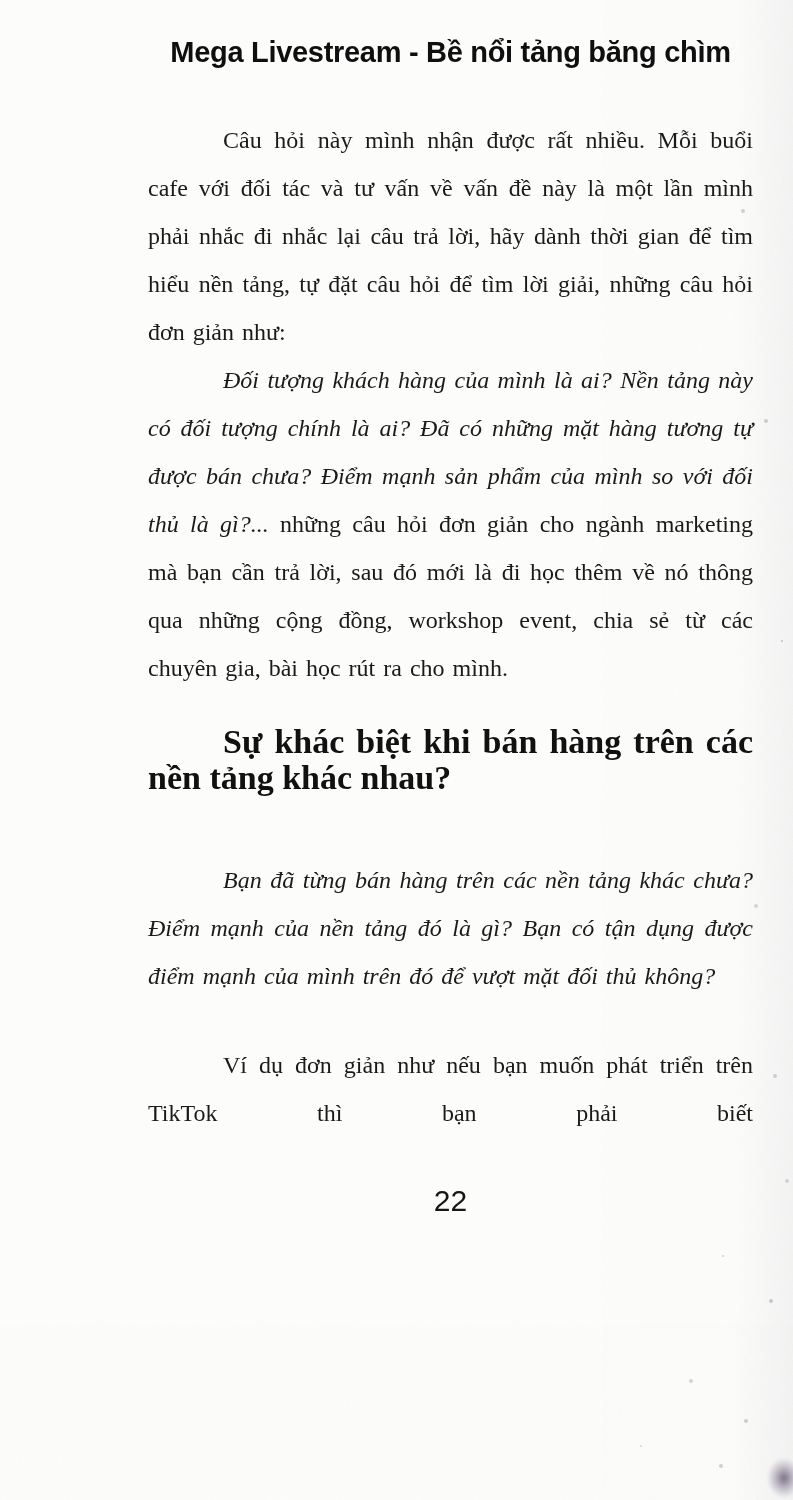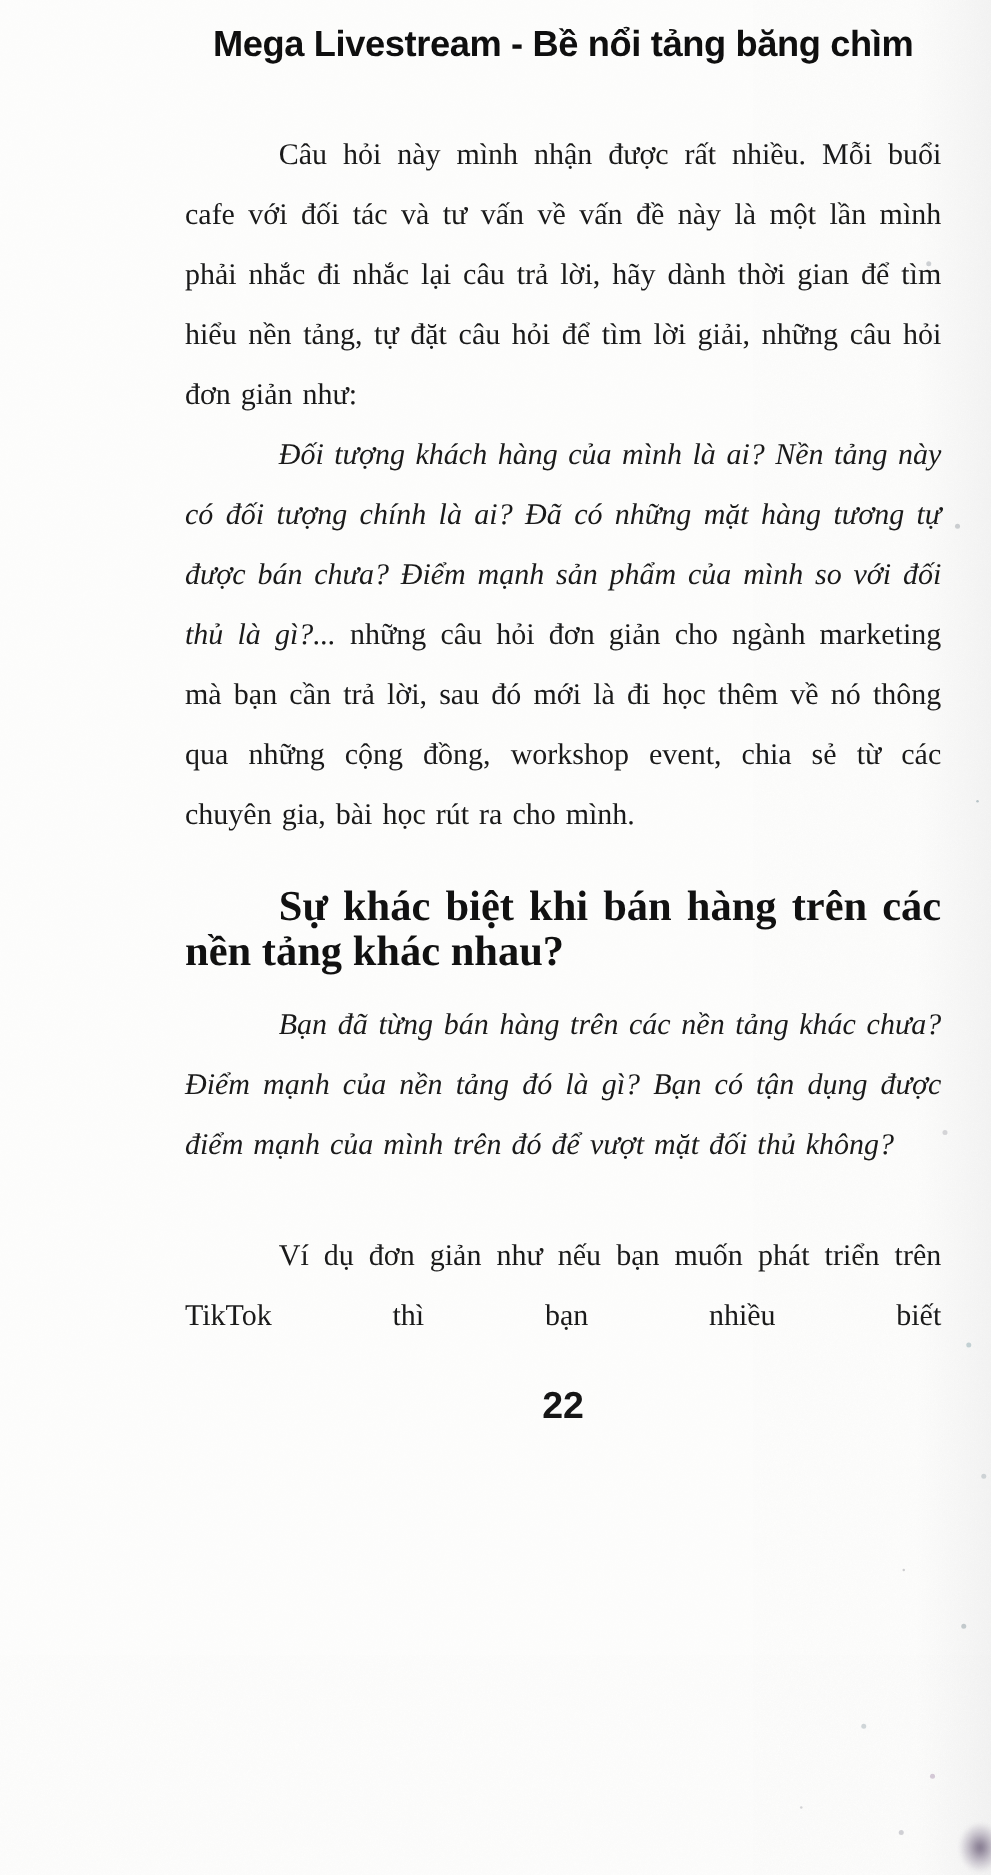--- a/index.html
+++ b/index.html
@@ -14,21 +14,21 @@
     width: 793px; height: 1500px;
     background: #fdfdfc;
     color: #1a1a1a;
   }
   .content {
     position: relative;
     margin: 0 40px 0 148px; 
     z-index: 2;
   }
   .running-head {
-    margin: 0; padding-top: 16px;
+    margin: 0; padding-top: 32px;
     text-align: center;
     font-family: "Liberation Sans", sans-serif;
     font-weight: 700;
     font-size: 29px;
     line-height: 40px;
     letter-spacing: -0.3px;
     color: #0f0f0f;
   }
   p.body {
     margin: 0;
@@ -42,28 +42,28 @@
   p.p2 { }
   p.heading {
     margin: 32px 0 0 0;
     font-size: 34px;
     line-height: 36px;
     font-weight: 700;
     text-align: justify;
     text-indent: 75px;
     color: #111;
   }
-  p.p4 { margin-top: 16px; }
+  p.p4 { margin-top: 60px; }
   p.p5 { margin-top: 41px; text-align-last: justify; }
   .italic { font-style: italic; }
   .page-number {
-    margin-top: 28px;
+    margin-top: 44px;
     text-align: center;
     font-family: "Liberation Sans", sans-serif;
-    font-weight: 700;
+    font-weight: 400;
     font-size: 30px;
     line-height: 40px;
     color: #161616;
   }
   
   .noise-svg {
     position: absolute; inset: 0;
     width: 100%; height: 100%;
     z-index: 1; pointer-events: none;
   }
@@ -123,18 +123,18 @@
     <div class="running-head">Mega Livestream - Bề nổi tảng băng chìm</div>
 
     <p class="body p1">Câu hỏi này mình nhận được rất nhiều. Mỗi buổi cafe với đối tác và tư vấn về vấn đề này là một lần mình phải nhắc đi nhắc lại câu trả lời, hãy dành thời gian để tìm hiểu nền tảng, tự đặt câu hỏi để tìm lời giải, những câu hỏi đơn giản như:</p>
 
     <p class="body p2"><span class="italic">Đối tượng khách hàng của mình là ai? Nền tảng này có đối tượng chính là ai? Đã có những mặt hàng tương tự được bán chưa? Điểm mạnh sản phẩm của mình so với đối thủ là gì?...</span><span> những câu hỏi đơn giản cho ngành marketing mà bạn cần trả lời, sau đó mới là đi học thêm về nó thông qua những cộng đồng, workshop event, chia sẻ từ các chuyên gia, bài học rút ra cho mình.</span></p>
 
     <p class="heading">Sự khác biệt khi bán hàng trên các nền tảng khác nhau?</p>
 
     <p class="body italic p4">Bạn đã từng bán hàng trên các nền tảng khác chưa? Điểm mạnh của nền tảng đó là gì? Bạn có tận dụng được điểm mạnh của mình trên đó để vượt mặt đối thủ không?</p>
 
-    <p class="body p5">Ví dụ đơn giản như nếu bạn muốn phát triển trên TikTok thì bạn nhiều biết</p>
+    <p class="body p5">Ví dụ đơn giản như nếu bạn muốn phát triển trên TikTok thì bạn phải biết</p>
 
     <div class="page-number">22</div>
 
   </div>
 </div>
 
 </body></html>

